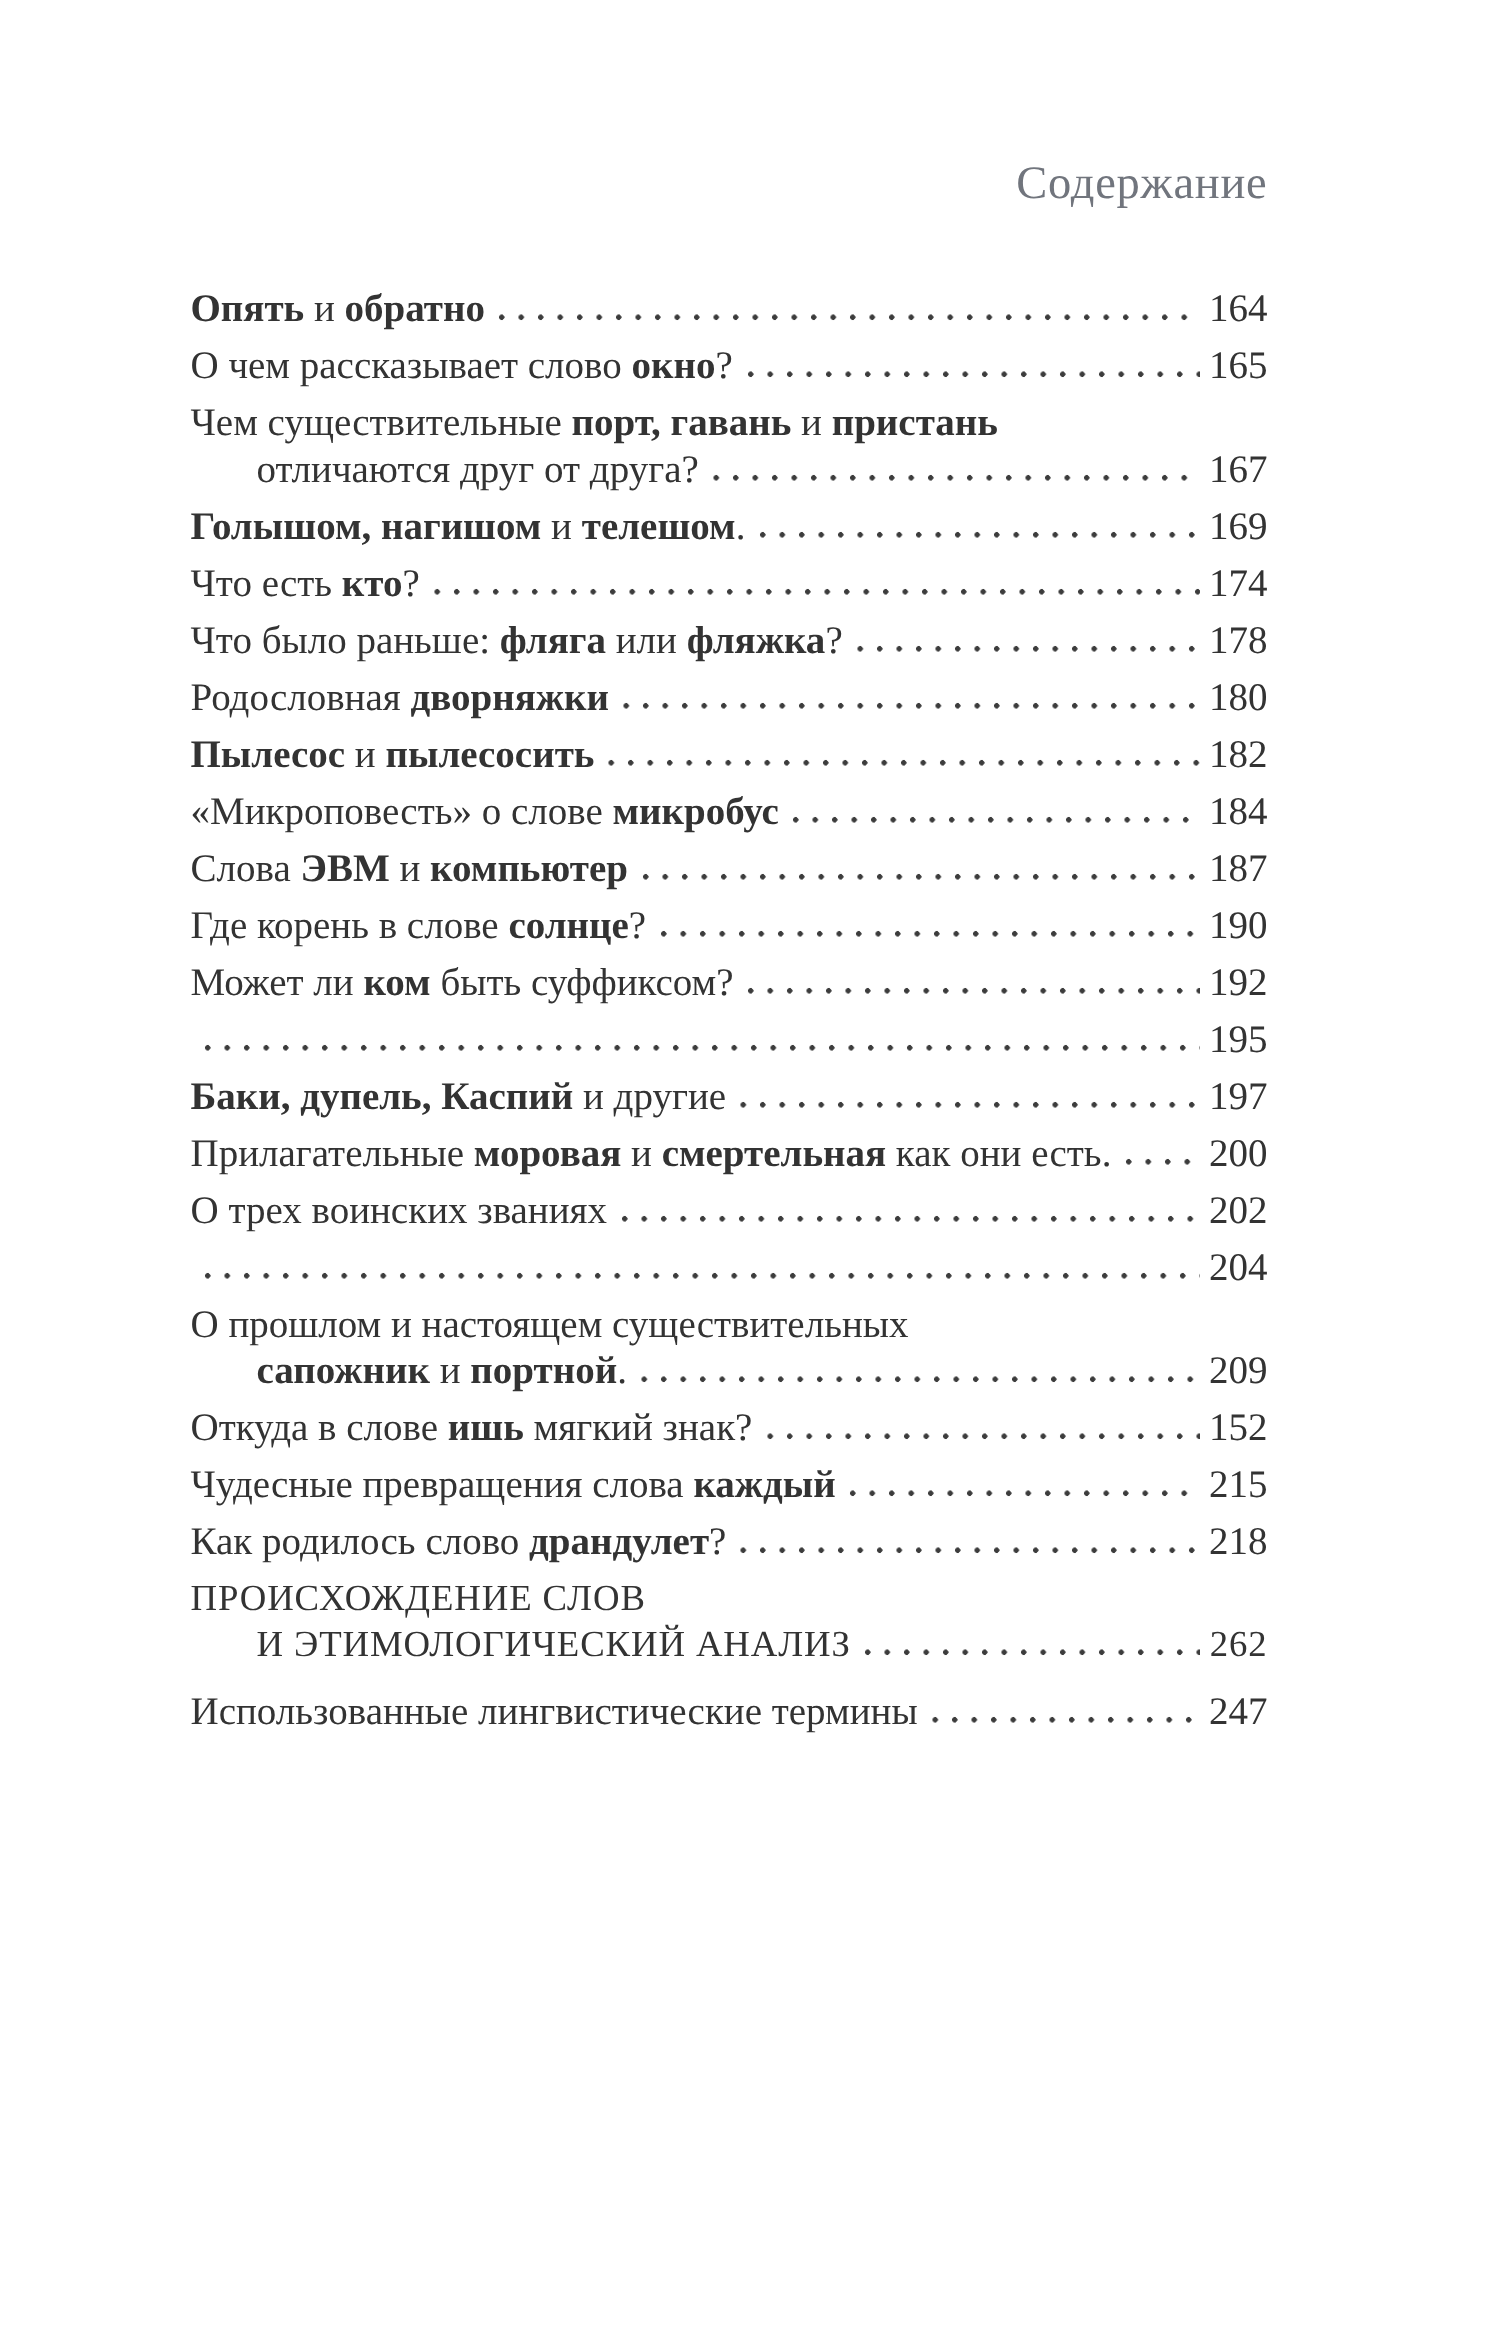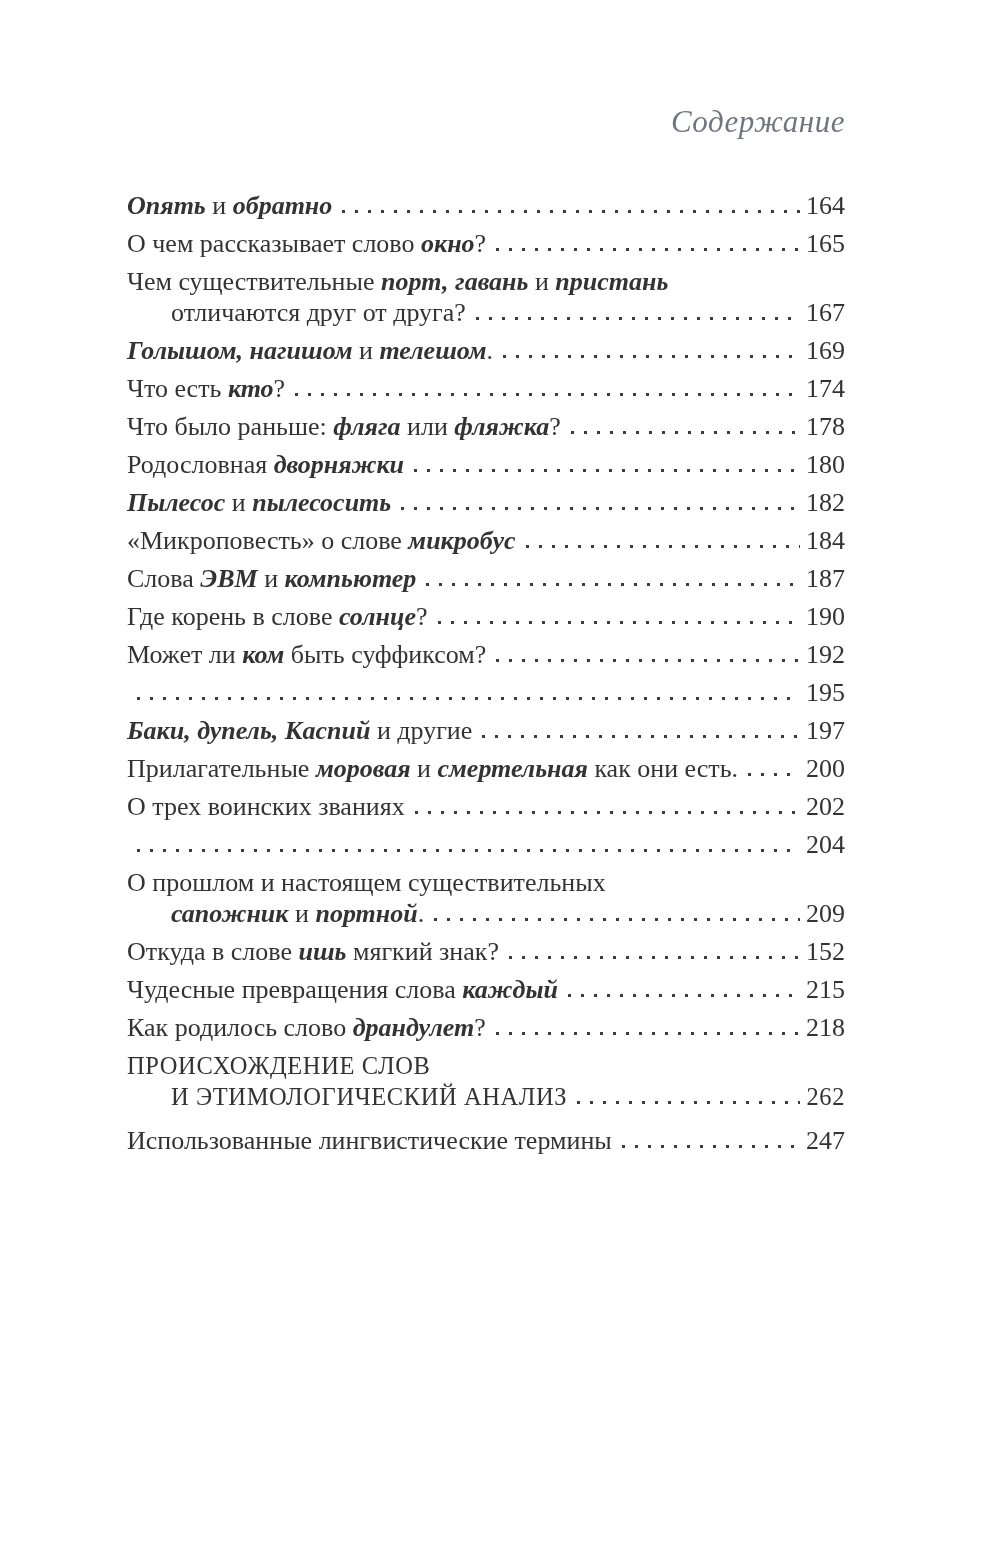--- a/index.html
+++ b/index.html
@@ -15,21 +15,20 @@
     background: var(--bg, #ffffff);
   }
   .page-header {
     position: absolute;
     top: 104px; right: 155px;
     margin: 0;
     font-size: 31px;
     font-weight: normal;
     color: var(--title-color, #71757d);
     letter-spacing: 0.5px;
-    font-style: italic;
   }
   .toc {
     position: absolute;
     left: 127px; top: 190px;
     width: 718px;
   }
   .entry { margin-bottom: 7px; }
   .entry.section { margin-top: 6px; }
   .entry.terms   { margin-top: 13px; }
   .line {
@@ -38,21 +37,21 @@
     line-height: 31px;
     font-size: 26px;
     color: var(--text-color, #333333);
     white-space: nowrap;
   }
   .line.indent { padding-left: 44px; }
   .entry.section .line {
     font-size: 24.5px;
     letter-spacing: 0.6px;
   }
-  .em { font-weight: bold; font-style: italic; }
+  .em { font-weight: bold; }
   .leader {
     flex: 1 1 auto;
     min-width: 8px;
     height: 5px;
     margin: 0 6px 0 9px;
     background-image: radial-gradient(circle at 2.5px 2.5px, var(--dot-color, #3c3c3c) 1.7px, rgba(0,0,0,0) 1.9px);
     background-size: 13px 5px;
     background-repeat: repeat-x;
     background-position: left bottom;
   }

